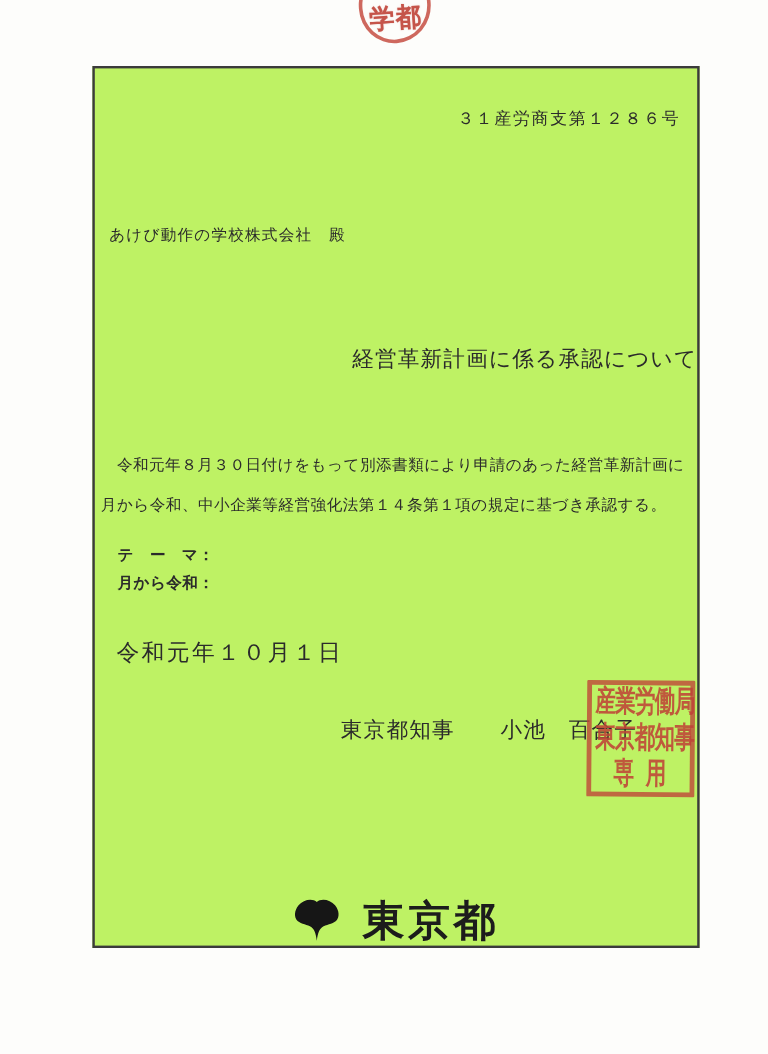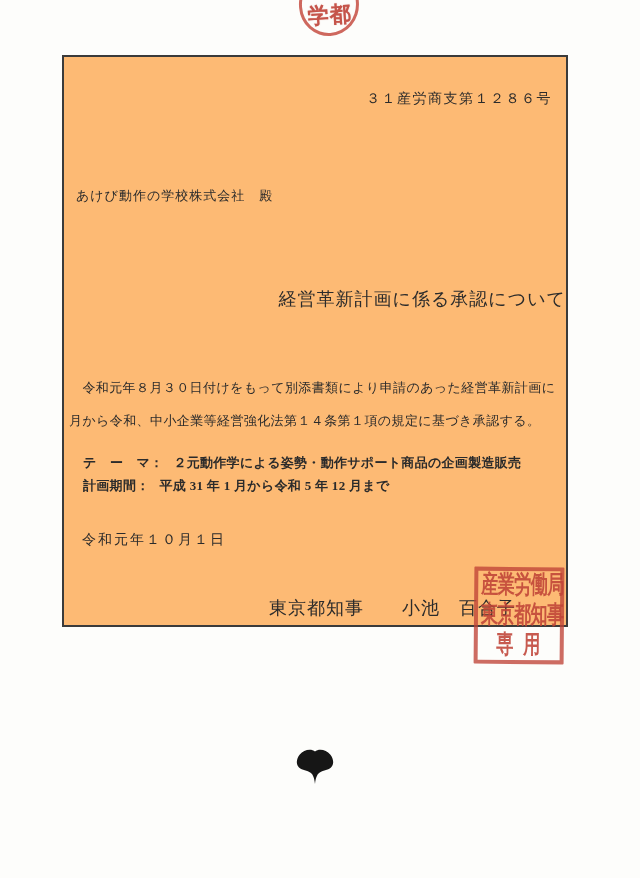--- a/index.html
+++ b/index.html
@@ -3,22 +3,22 @@
 <meta charset="utf-8">
 <style>
   html, body { margin:0; padding:0; overflow:hidden; }
   body {
     width:640px; height:878px; position:relative;
     background:#fdfdfb;
     font-family:"Liberation Serif","DejaVu Serif",serif;
     color:#2b2b2b;
   }
   .page {
-    position:absolute; left:62px; top:55px; width:506px; height:572px;
-    border:2px solid #3b3b3b; background:#fdba74; box-sizing:border-box;
+    position:absolute; left:77px; top:55px; width:506px; height:735px;
+    border:2px solid #3b3b3b; background:#bef264; box-sizing:border-box;
   }
   .abs { position:absolute; }
 
   
   .round-seal {
     position:absolute; left:299px; top:-26px; width:60px; height:62px;
     border:3px solid rgba(197,78,66,.85); border-radius:50% 48% 52% 50%;
     box-sizing:border-box;
     color:#c5544a;
     display:flex; align-items:flex-end; justify-content:center;
@@ -40,21 +40,21 @@
   }
   .body-line { left:5px; right:14px; font-size:13px; letter-spacing:0.4px; white-space:nowrap; }
   .body-line1 { top:322px; }
   .body-line2 { top:355px; }
 
   .meta-row { left:19px; font-size:13px; font-weight:bold; letter-spacing:0.3px; white-space:nowrap; display:flex; }
   .meta-theme { top:397px; }
   .meta-period { top:420px; }
   .meta-label { margin-right:10px; }
 
-  .issue-date { left:18px; top:474px; font-size:14px; letter-spacing:2px; white-space:nowrap; }
+  .issue-date { left:18px; top:474px; font-size:19px; letter-spacing:2px; white-space:nowrap; }
 
   .signature { left:205px; top:539px; font-size:18px; letter-spacing:1px; white-space:nowrap; }
 
   
   .square-seal {
     left:410px; top:510px; width:90px; height:97px; box-sizing:border-box;
     border:4px solid rgba(191,67,55,.78); border-radius:1px;
     padding:5px 4px 7px 3px;
     display:flex; flex-direction:column; justify-content:space-between;
     color:rgba(191,67,55,.88);
@@ -93,26 +93,24 @@
 
   <div class="abs addressee">あけび動作の学校株式会社　殿</div>
 
   <div class="abs doc-title">経営革新計画に係る承認について</div>
 
   <div class="abs body-line body-line1">　令和元年８月３０日付けをもって別添書類により申請のあった経営革新計画に</div>
   <div class="abs body-line body-line2">月から令和、中小企業等経営強化法第１４条第１項の規定に基づき承認する。</div>
 
   <div class="abs meta-row meta-theme">
     <span class="meta-label">テ　ー　マ：</span>
-    <span>２元動作学による姿勢・動作サポート商品の企画製造販売</span>
   </div>
 
   <div class="abs meta-row meta-period">
-    <span class="meta-label">計画期間：</span>
-    <span>平成 31 年 1 月から令和 5 年 12 月まで</span>
+    <span class="meta-label">月から令和：</span>
   </div>
 
   <div class="abs issue-date">令和元年１０月１日</div>
 
   <div class="abs signature">東京都知事　　小池　百合子</div>
 
   <div class="abs square-seal">
     <div class="seal-row">産業労働局</div>
     <div class="seal-row">東京都知事</div>
     <div class="seal-row seal-row-last">専用</div>
@@ -123,15 +121,16 @@
       <path fill="#161616" d="M50,9
         C58,1 78,3 88,16
         C97,27 98,41 90,49
         C82,56 69,56 61,62
         C55,66.5 52,74 50,90
         C48,74 45,66.5 39,62
         C31,56 18,56 10,49
         C2,41 3,27 12,16
         C22,3 42,1 50,9 Z"></path>
     </svg>
+    <span class="logo-text">東京都</span>
   </div>
 
 </div>
 
 </body></html>

